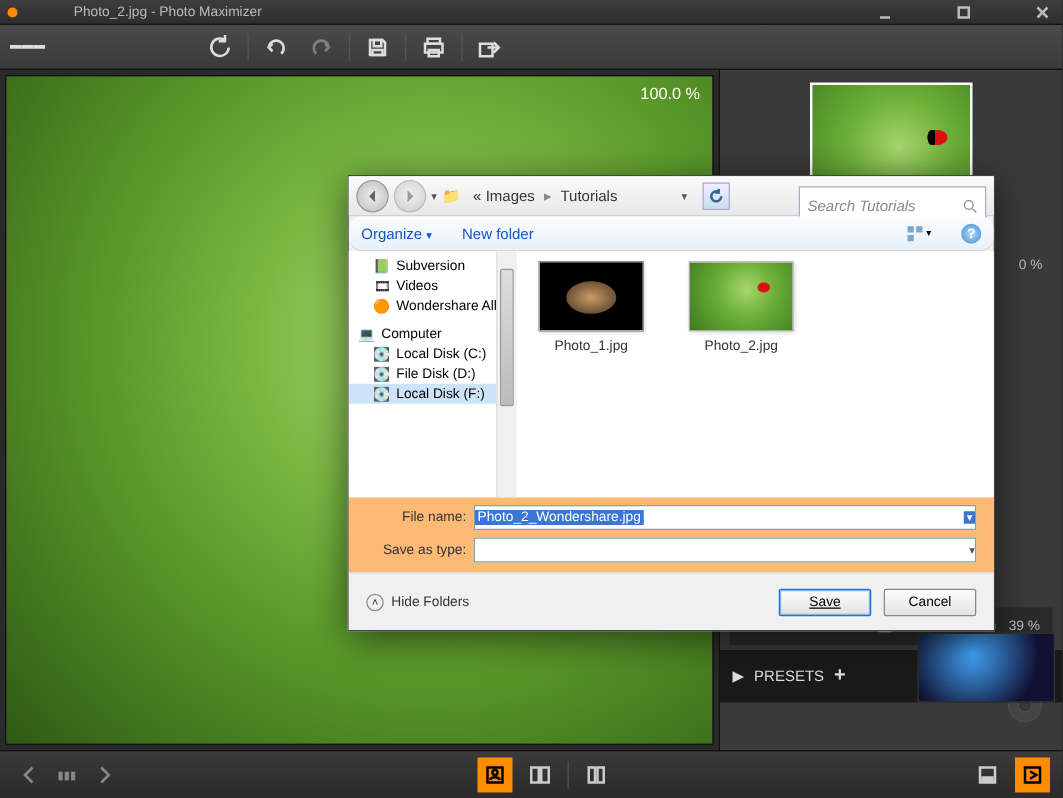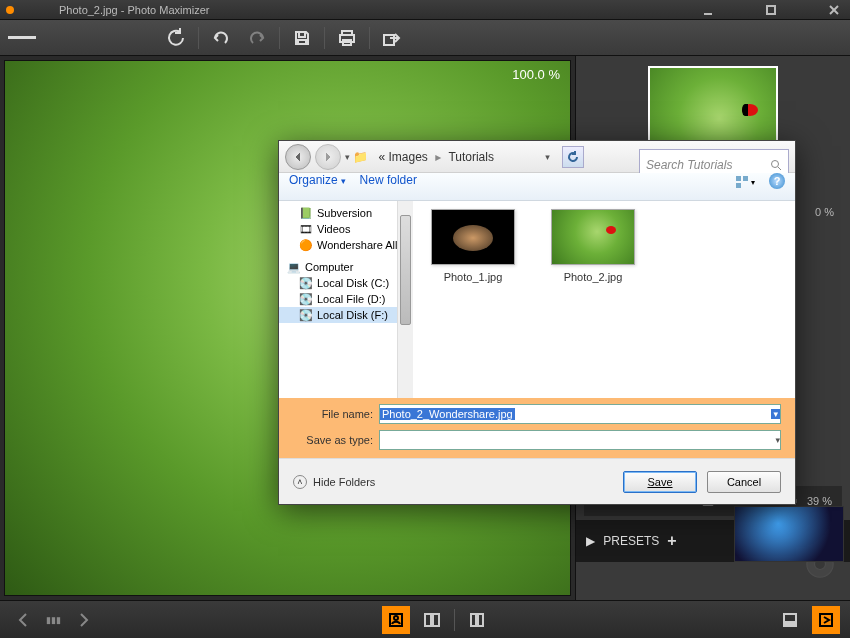--- a/index.html
+++ b/index.html
@@ -59,21 +59,21 @@
   .dlg-nav { height:32px; background:linear-gradient(#fafafa,#e8e8e8); border-bottom:1px solid #d0d0d0; display:flex; align-items:center; padding:0 6px; gap:4px;}
   .round { width:26px;height:26px;border-radius:50%;background:radial-gradient(#eee,#bbb);border:1px solid #999;display:flex;align-items:center;justify-content:center;}
   .round svg{width:12px;height:12px;stroke:#666;fill:#666;}
   .crumb { margin-left:6px; color:#333;}
   .crumb .sep{color:#888; margin:0 4px;}
   .search { margin-left:auto; width:150px; height:31px; border:1px solid #aac; background:#fff; display:flex; align-items:center; padding:0 6px; font-style:italic; color:#888;margin-top:16px;}
   .search svg{width:12px;height:12px;stroke:#888;fill:none;margin-left:auto;}
   .refresh-btn { width:22px;height:22px;border:1px solid #aac;background:linear-gradient(#eef,#cde);display:flex;align-items:center;justify-content:center;margin:0 4px;}
   .refresh-btn svg{width:12px;height:12px;stroke:#369;fill:none;stroke-width:2;}
 
-  .dlg-toolbar { height:28px; background:linear-gradient(#fafdff,#e8f0f8); border-bottom:1px solid #d0d8e0; display:flex; padding:0 10px; gap:14px;}
+  .dlg-toolbar { height:28px; background:linear-gradient(#fafdff,#e8f0f8); border-bottom:1px solid #d0d8e0; display:flex; align-items:center; padding:0 10px; gap:24px;border-radius:11px;}
   .dlg-toolbar .link { color:#15c; cursor:pointer;}
   .dlg-toolbar .gap{flex:1;}
   .dlg-toolbar .iconbtn{width:20px;height:18px;display:flex;align-items:center;justify-content:center;}
   .dlg-toolbar svg{width:14px;height:14px;}
   .help{width:16px;height:16px;border-radius:50%;background:radial-gradient(#bdf,#38c);color:#fff;font-size:11px;font-weight:bold;display:flex;align-items:center;justify-content:center;}
 
   .dlg-body { flex:1; display:flex; background:#fff; overflow:hidden;}
   .tree { width:134px; border-right:1px solid #ddd; padding:4px 0; overflow:hidden; font-size:11px;}
   .tree-item { padding:2px 4px 2px 20px; white-space:nowrap; overflow:hidden; text-overflow:ellipsis; display:flex; align-items:center; gap:4px; cursor:pointer;}
   .tree-item.sel { background:#cde3f8;}
@@ -337,21 +337,21 @@
         <div class="tree-item head">
             <span class="ticon">💻</span>
             <span>Computer</span>
           </div>
         <div class="tree-item">
             <span class="ticon">💽</span>
             <span>Local Disk (C:)</span>
           </div>
         <div class="tree-item">
             <span class="ticon">💽</span>
-            <span>Local File (D:)</span>
+            <span>File Disk (D:)</span>
           </div>
         <div class="tree-item sel">
             <span class="ticon">💽</span>
             <span>Local Disk (F:)</span>
           </div>
       </div>
       <div class="tree-scroll">
           <div class="sthumb"></div>
         </div>
     </div>

